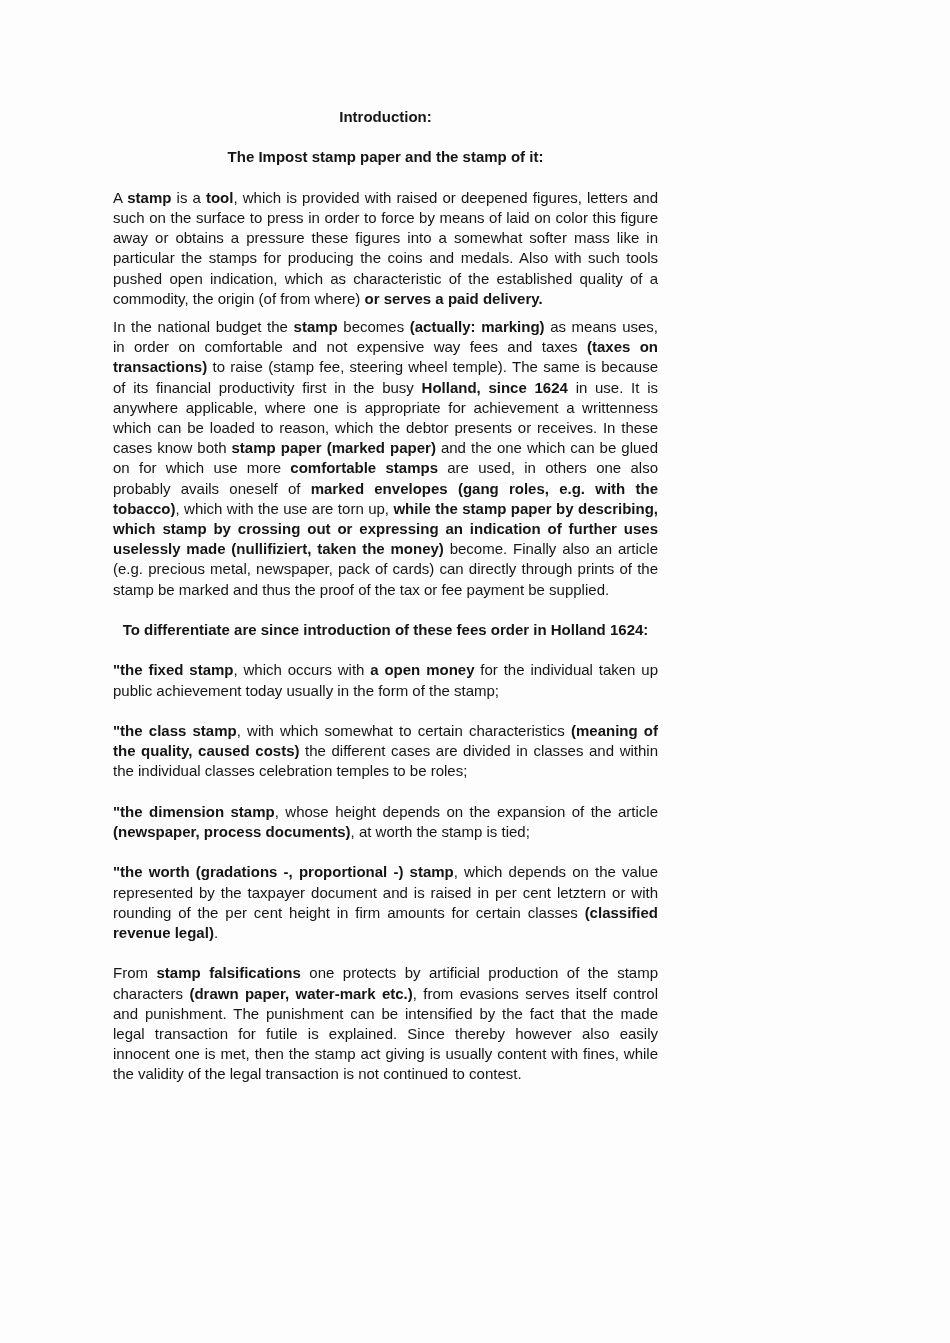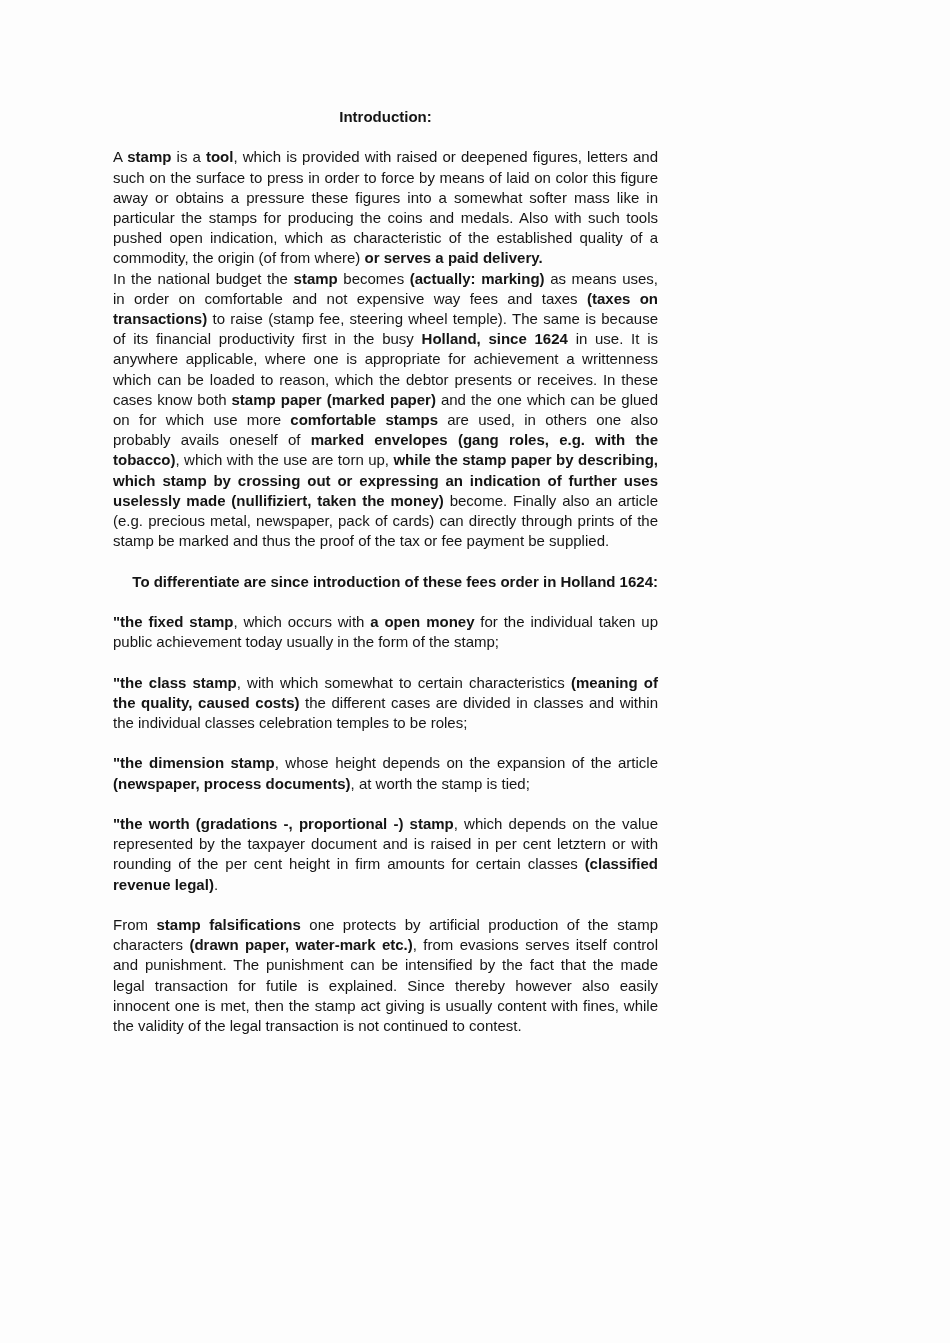--- a/index.html
+++ b/index.html
@@ -19,39 +19,40 @@
     line-height: 20.2px;
     color: #151515;
     -webkit-font-smoothing: antialiased;
   }
   .para {
     margin: 0 0 20.2px 0;
     text-align: justify;
     text-justify: inter-word;
   }
   .para.flush {
-    margin-bottom: 0;
+    margin-bottom: 8px;
   }
   .center-heading {
     text-align: center;
     font-weight: bold;
   }
   .section-heading {
     font-weight: bold;
-    text-align: right;
+    text-align: center;
   }
   b { font-weight: bold; }
 </style>
 </head>
 <body>
 
 <div class="page">
 
   <p class="para center-heading">Introduction:</p>
 
+  <p class="para center-heading">The Impost stamp paper and the stamp of it:</p>
 
   <p class="para flush"><span>A </span><b>stamp</b><span> is a </span><b>tool</b><span>, which is provided with raised or deepened figures, letters and such on the surface to press in order to force by means of laid on color this figure away or obtains a pressure these figures into a somewhat softer mass like in particular the stamps for producing the coins and medals. Also with such tools pushed open indication, which as characteristic of the established quality of a commodity, the origin (of from where) </span><b>or serves a paid delivery.</b></p>
 
   <p class="para"><span>In the national budget the </span><b>stamp</b><span> becomes </span><b>(actually: marking)</b><span> as means uses, in order on comfortable and not expensive way fees and taxes </span><b>(taxes on transactions)</b><span> to raise (stamp fee, steering wheel temple). The same is because of its financial productivity first in the busy </span><b>Holland, since 1624</b><span> in use. It is anywhere applicable, where one is appropriate for achievement a writtenness which can be loaded to reason, which the debtor presents or receives. In these cases know both </span><b>stamp paper (marked paper)</b><span> and the one which can be glued on for which use more </span><b>comfortable stamps</b><span> are used, in others one also probably avails oneself of </span><b>marked envelopes</b><span> </span><b>(gang roles, e.g. with the tobacco)</b><span>, which with the use are torn up, </span><b>while the stamp paper by describing, which stamp by crossing out or expressing an indication of further uses uselessly made (nullifiziert, taken the money)</b><span> become. Finally also an article (e.g. precious metal, newspaper, pack of cards) can directly through prints of the stamp be marked and thus the proof of the tax or fee payment be supplied.</span></p>
 
   <p class="para section-heading">To differentiate are since introduction of these fees order in Holland 1624:</p>
 
   <p class="para"><b>"the fixed stamp</b><span>, which occurs with </span><b>a open money</b><span> for the individual taken up public achievement today usually in the form of the stamp;</span></p>
 
   <p class="para"><b>"the class stamp</b><span>, with which somewhat to certain characteristics </span><b>(meaning of the quality, caused costs)</b><span> the different cases are divided in classes and within the individual classes celebration temples to be roles;</span></p>

